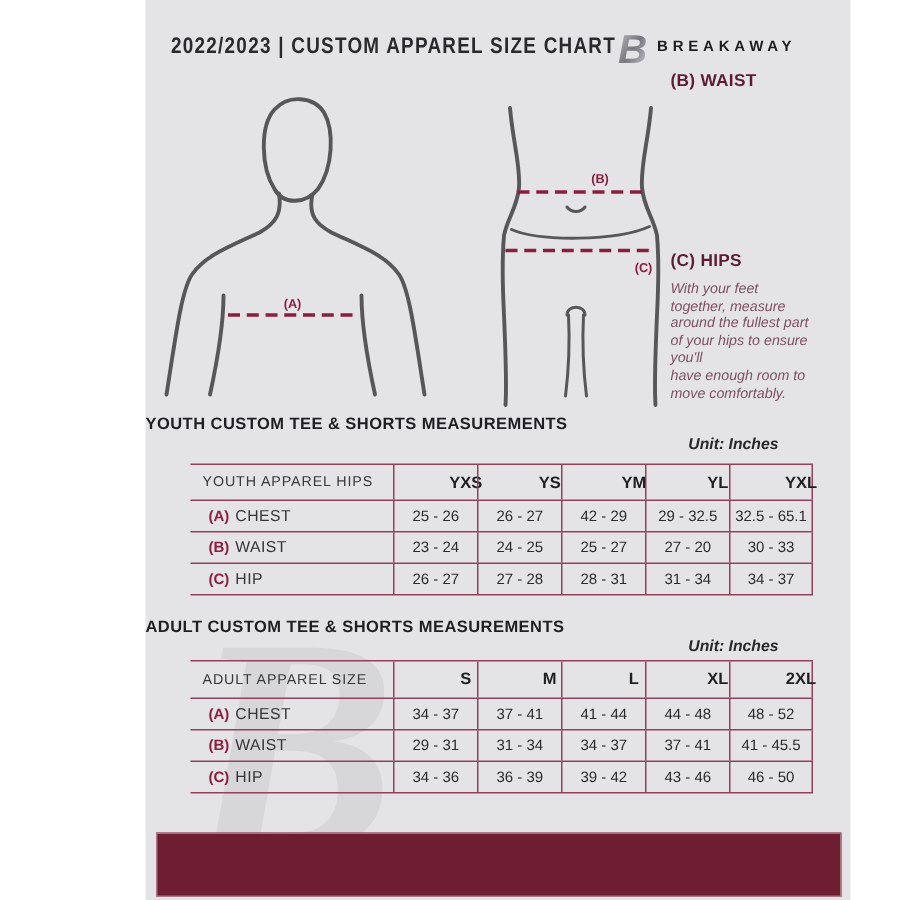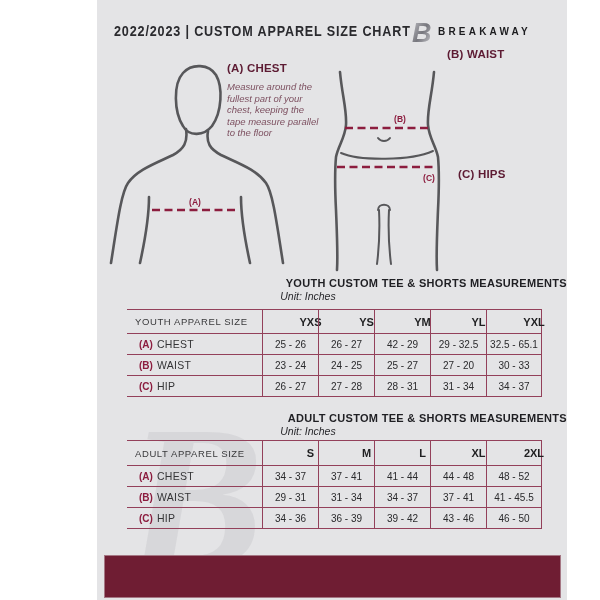--- a/index.html
+++ b/index.html
@@ -21,31 +21,31 @@
 
   
   .figures{position:absolute;left:0;top:50px;width:470px;height:225px;}
   svg text{font-family:"Liberation Sans",sans-serif;}
   .guide{position:absolute;width:116px;}
   .guide h3{font-size:11.5px;font-weight:bold;color:var(--heading-maroon);letter-spacing:.2px;}
   .guide p{margin-top:7px;font-size:9.5px;line-height:11.6px;font-style:italic;
     color:var(--paragraph-mauve);white-space:pre-line;}
   .g-chest{left:130px;top:62px;}
   .g-waist{left:350px;top:48px;}
-  .g-hips{left:361px;top:168px;}
+  .g-hips{left:350px;top:168px;}
 
   
   .watermark{position:absolute;left:30px;top:398px;z-index:0;font-family:"Liberation Serif",serif;
     font-style:italic;font-weight:bold;font-size:205px;line-height:200px;color:rgba(140,142,152,.14);}
 
   
-  .tbl-title{position:absolute;left:0;width:470px;text-align:right;font-size:11px;
+  .tbl-title{position:absolute;left:0;width:470px;text-align:left;font-size:11px;
     font-weight:bold;letter-spacing:.3px;color:#1f1f23;z-index:1;}
-  .tbl-unit{position:absolute;left:0;width:422px;text-align:center;font-size:10.5px;
-    font-style:italic;color:#27272b;z-index:1;}
+  .tbl-unit{position:absolute;left:0;width:422px;text-align:right;font-size:10.5px;
+    font-style:italic;color:#27272b;z-index:1;font-weight:bold;}
   .tbl{position:absolute;left:30px;width:415px;z-index:1;border-bottom:1px solid var(--table-border);}
   .trow{display:grid;grid-template-columns:135px repeat(5,56px);border-top:1px solid var(--table-border);}
   .trow.thead{height:24px;}
   .trow.tdata{height:21px;}
   .tc{display:flex;align-items:center;justify-content:center;font-size:10px;color:#2a2a2c;}
   .tc + .tc{border-left:1px solid var(--table-border);}
   .tc:last-child{border-right:1px solid var(--table-border);}
   .tc.tlabel{justify-content:flex-start;padding-left:8px;}
   .thead .tlabel{font-size:9.5px;letter-spacing:.6px;color:#39393b;}
   .thead .tsize{font-weight:bold;font-size:11px;color:#1f1f21;padding-left:40px;}
@@ -108,42 +108,41 @@
         <path d="M248 78 L332 78"></path>
         <path d="M240 117 L337 117"></path>
       </g>
       <g font-size="8.5" font-weight="bold" fill="var(--dash-maroon)" text-anchor="middle">
         <text x="98" y="155">(A)</text>
         <text x="303" y="72">(B)</text>
         <text x="332" y="131">(C)</text>
       </g>
     </svg>
 
-    <div class="guide g-chest">
-      <h3>(A) CHEST</h3>
-      <p>Measure around the
-fullest part of your
-chest, keeping the
-tape measure parallel
-to the floor</p>
-    </div>
     <div class="guide g-waist">
       <h3>(B) WAIST</h3>
     </div>
     <div class="guide g-hips">
       <h3>(C) HIPS</h3>
+      <p>With your feet
+together, measure
+around the fullest part
+of your hips to ensure
+you'll
+have enough room to
+move comfortably.</p>
     </div>
 
     <div class="watermark">B</div>
 
     <div class="tbl-title" style="top:277px">YOUTH CUSTOM TEE &amp; SHORTS MEASUREMENTS</div>
     <div class="tbl-unit" style="top:290px">Unit: Inches</div>
     <div class="tbl" style="top:309px">
       <div class="trow thead">
-        <div class="tc tlabel">YOUTH APPAREL SIZE</div>
+        <div class="tc tlabel">YOUTH APPAREL HIPS</div>
         <div class="tc tsize">YXS</div>
         <div class="tc tsize">YS</div>
         <div class="tc tsize">YM</div>
         <div class="tc tsize">YL</div>
         <div class="tc tsize">YXL</div>
       </div>
       <div class="trow tdata">
         <div class="tc tlabel">
             <span class="rkey">(A)</span>
             <span class="rlbl">CHEST</span>

